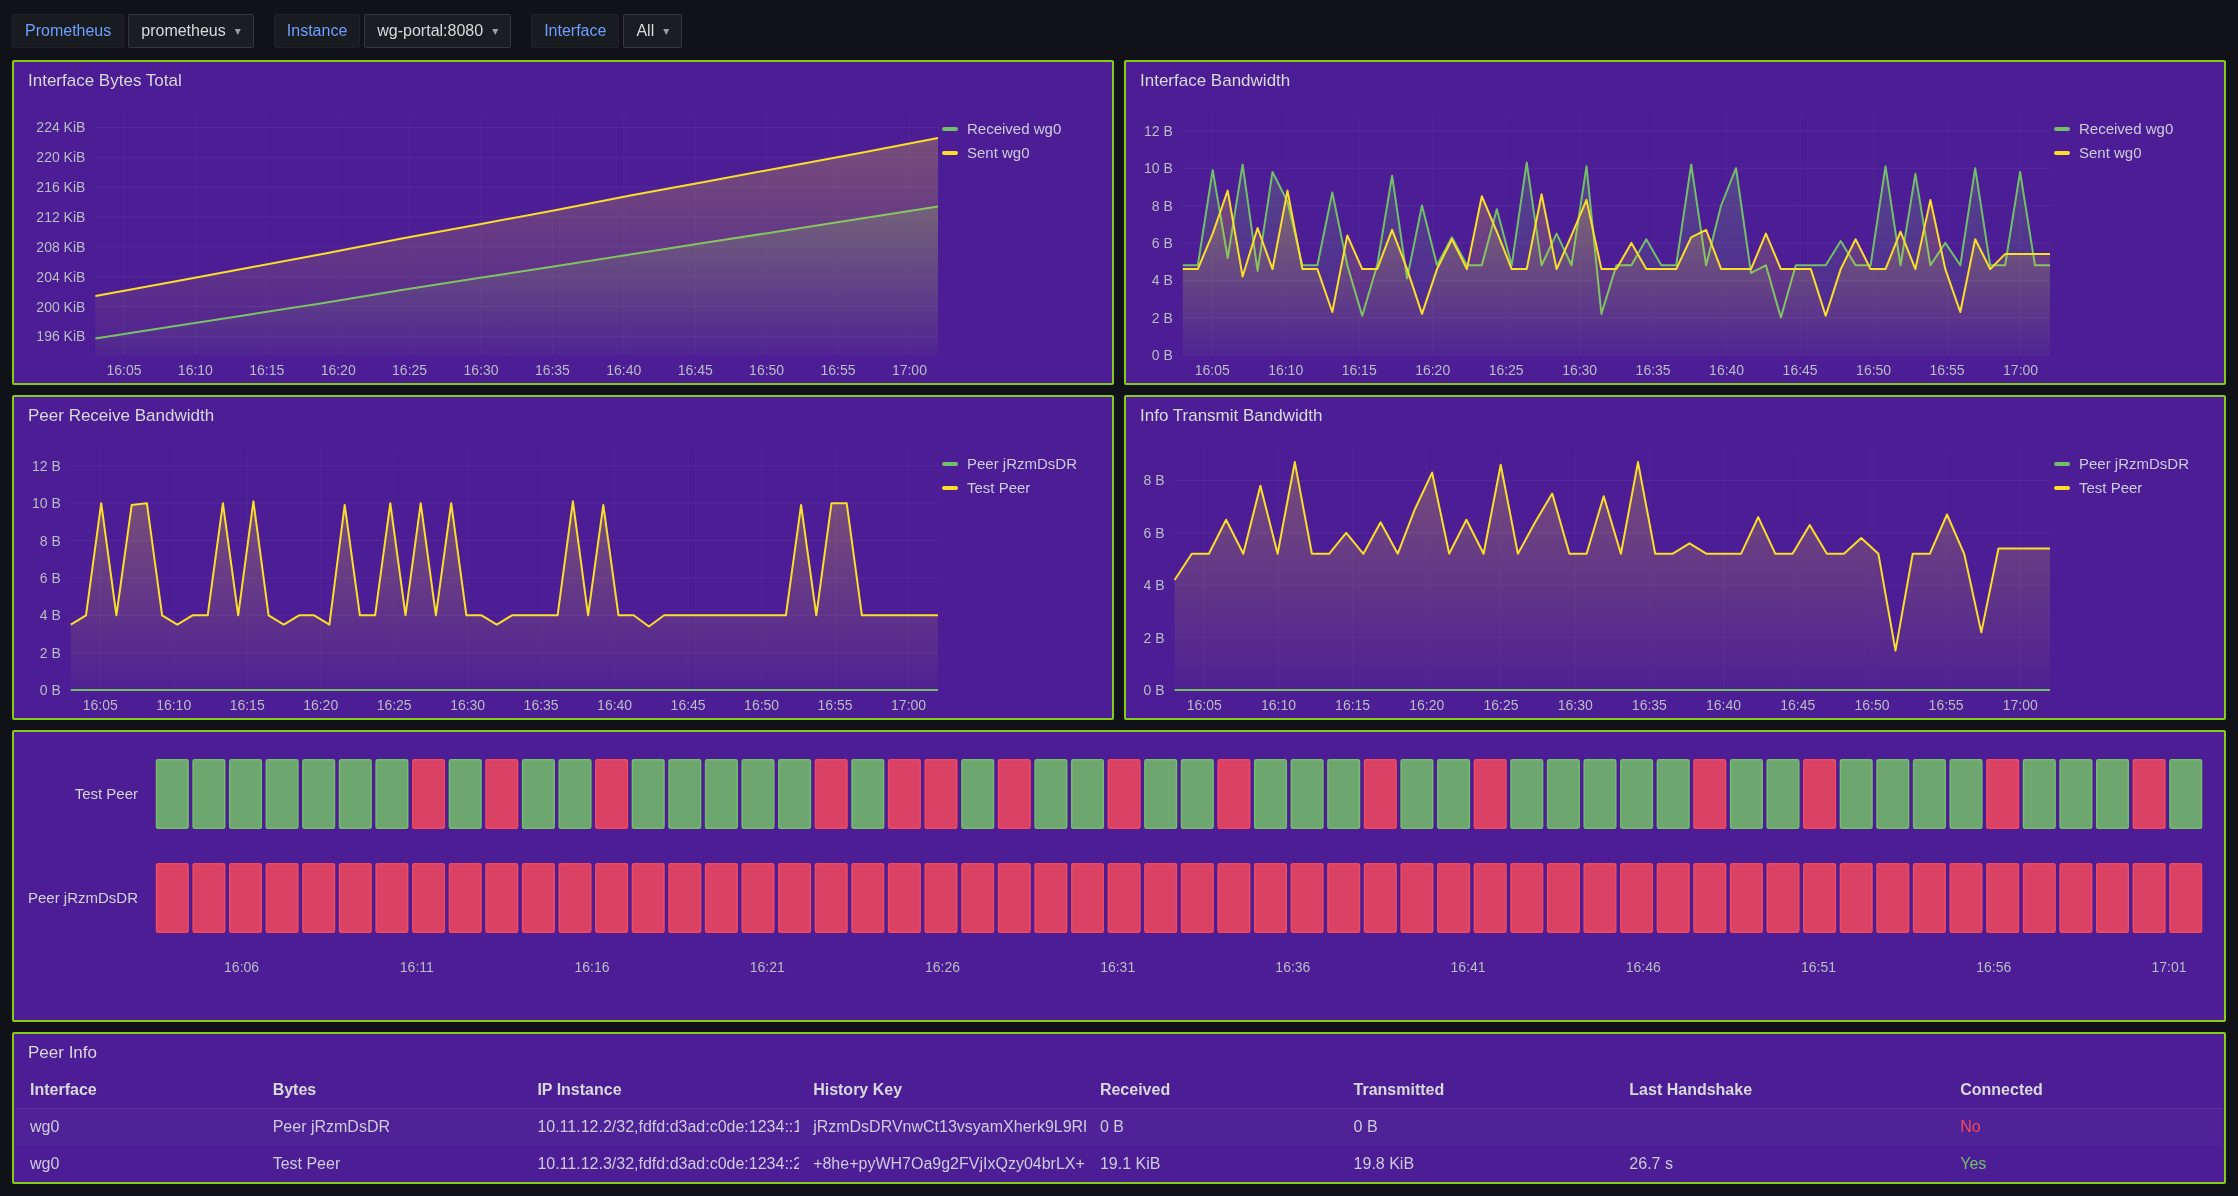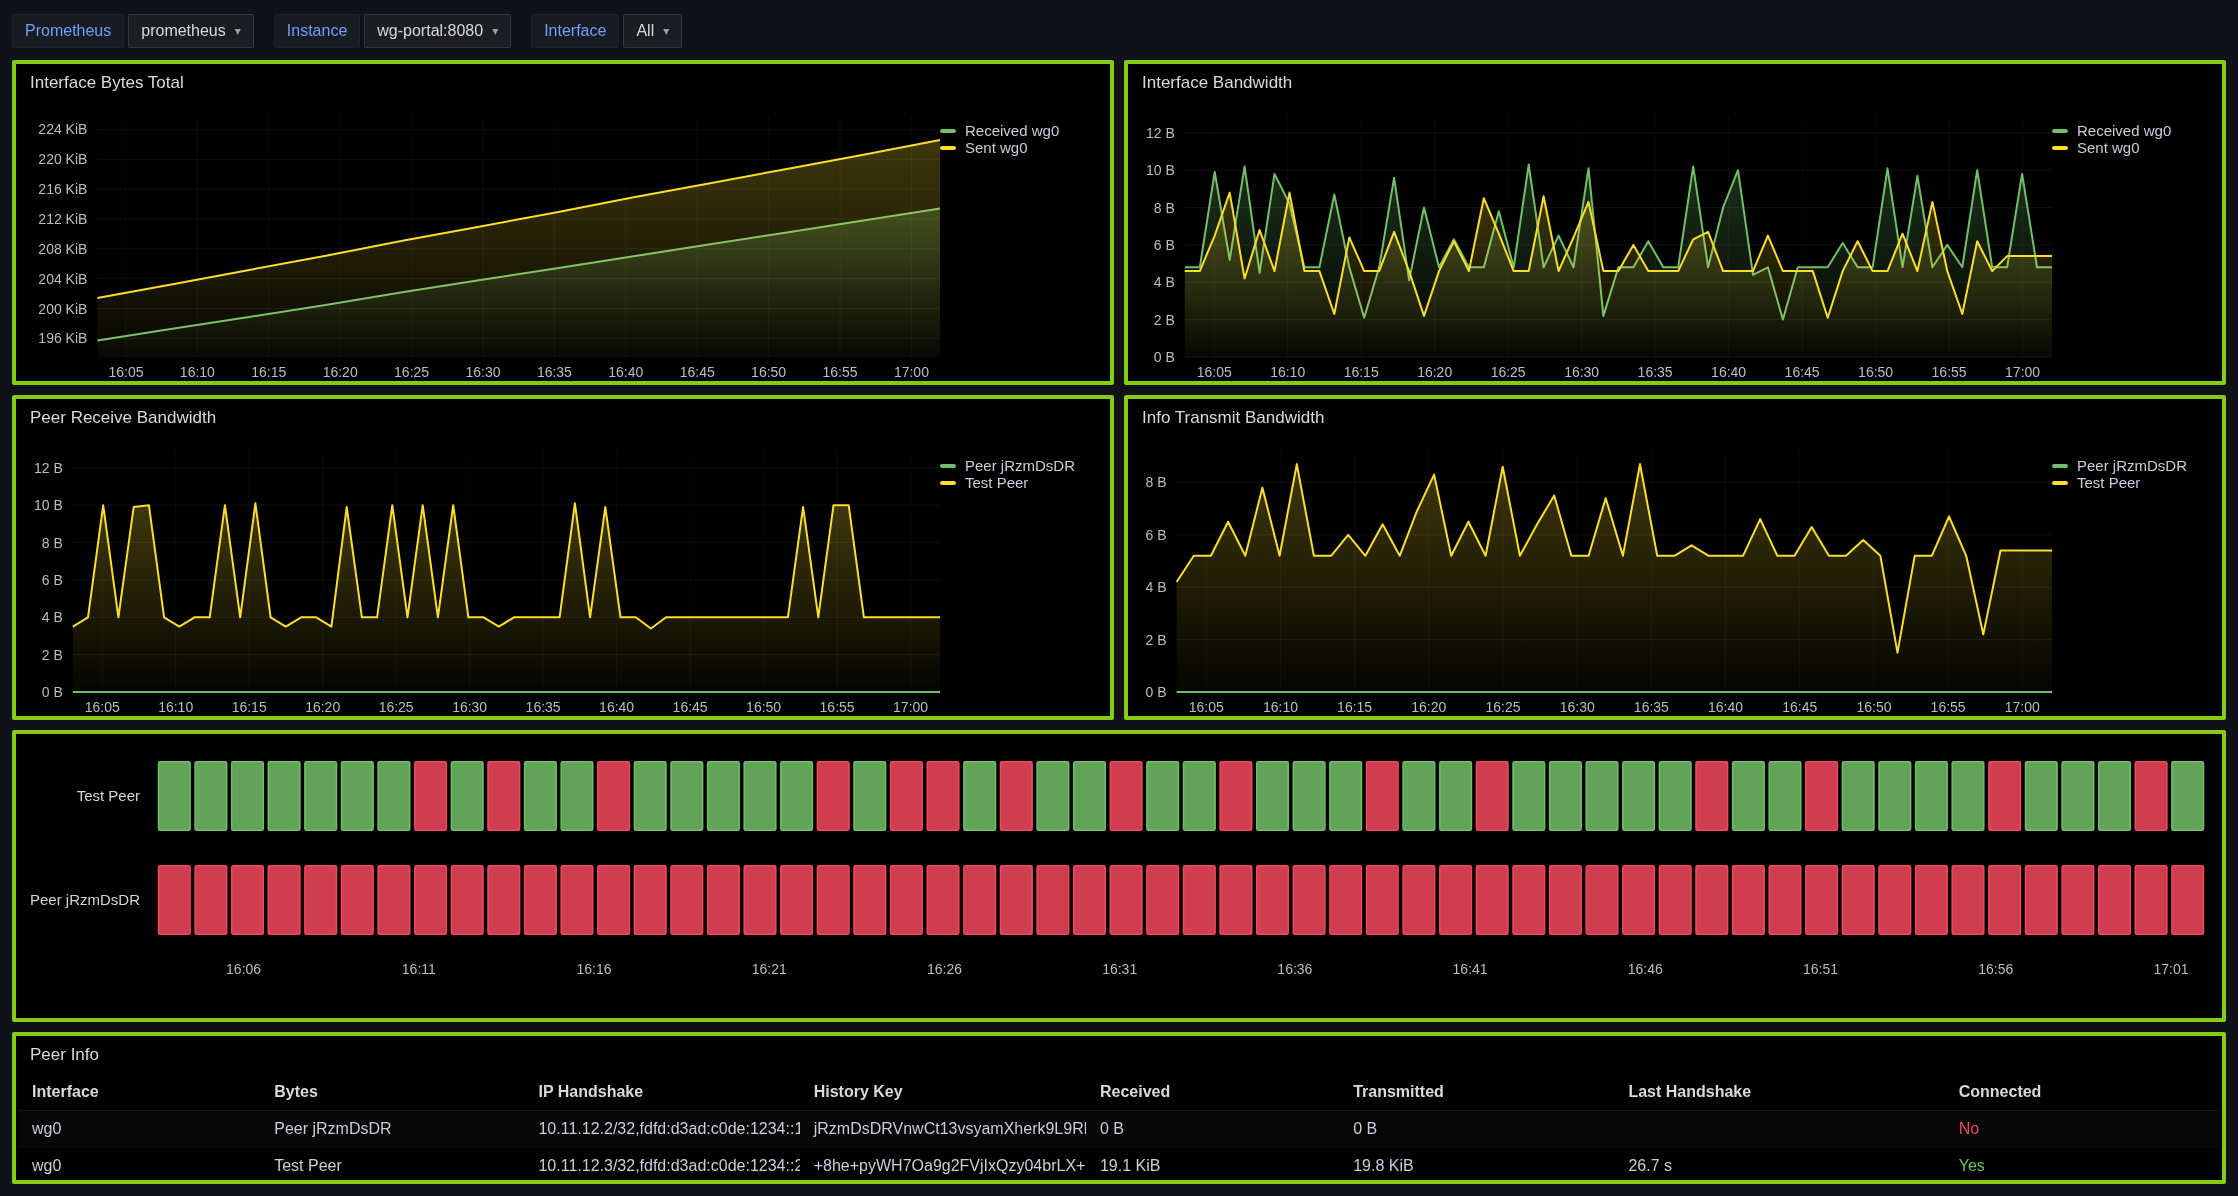--- a/index.html
+++ b/index.html
@@ -12,29 +12,29 @@
   .var-group{display:flex;gap:4px;align-items:flex-end}
   .var-label{background:#181b1f;color:#6e9fff;font-size:16px;font-weight:500;padding:7px 12px;border-radius:2px;border:1px solid #202228}
   .var-value{background:#1b1d22;color:#d8d9da;font-size:16px;padding:7px 12px;border-radius:2px;border:1px solid rgba(204,204,220,0.15);display:flex;align-items:center;gap:9px;cursor:pointer}
   .caret{color:#9aa0a9;font-size:12px;line-height:1}
 
   
   .row{display:flex;gap:10px;min-height:0}
   .row-charts{flex:0 0 325px}
   .row-timeline{flex:0 0 292px}
   .row-table{flex:1 1 auto}
-  .panel{background:#000000;border:4px solid #84cc16;border-radius:2px;flex:1;display:flex;flex-direction:column;min-width:0;overflow:hidden}
+  .panel{background:#4c1d95;border:2px solid #84cc16;border-radius:2px;flex:1;display:flex;flex-direction:column;min-width:0;overflow:hidden}
   .panel-header{flex:0 0 38px;display:flex;align-items:center;padding:0 14px;font-size:17px;font-weight:500;color:#d8d9da;cursor:pointer}
   .panel-body{flex:1;display:flex;min-height:0;padding:0 10px 4px 8px}
   .chart{flex:1;min-width:0;min-height:0}
   svg{font-family:inherit;display:block}
   .tick{font-size:14px;fill:#b9bdc4}
   .rowlabel{font-size:15px;fill:#d2d4d8}
 
-  .legend{width:160px;flex:0 0 160px;padding-top:20px;display:flex;flex-direction:column;overflow:hidden}
+  .legend{width:160px;flex:0 0 160px;padding-top:20px;display:flex;flex-direction:column;gap:7px;overflow:hidden}
   .legend-item{display:flex;align-items:center;gap:9px;font-size:15px;color:#ccccdc;cursor:pointer;white-space:nowrap}
   .legend-swatch{width:16px;height:4px;border-radius:2px;flex:0 0 16px}
 
   
   .table-wrap{flex:1;overflow:hidden;padding:0 2px}
   table{width:100%;border-collapse:collapse;font-size:16px;table-layout:fixed}
   th,td{padding:9px 14px;white-space:nowrap;overflow:hidden;text-overflow:clip}
   th{color:#d8d9da;font-weight:600;text-align:left;border-bottom:1px solid rgba(204,204,220,0.12);cursor:pointer}
   td{color:#ccccdc;border-bottom:1px solid rgba(204,204,220,0.05)}
   tbody tr:nth-child(odd){background:rgba(255,255,255,0.025)}
@@ -506,21 +506,21 @@
               <col style="width: 13%;">
               <col style="width: 11.5%;">
               <col style="width: 12.5%;">
               <col style="width: 15%;">
               <col style="width: 12.5%;">
             </colgroup>
             <thead>
               <tr>
                 <th>Interface</th>
                 <th>Bytes</th>
-                <th>IP Handshake</th>
+                <th>IP Instance</th>
                 <th>History Key</th>
                 <th class="al-right">Received</th>
                 <th class="al-right">Transmitted</th>
                 <th class="al-right">Last Handshake</th>
                 <th class="al-right">Connected</th>
               </tr>
             </thead>
             <tbody>
               <tr>
                 <td>wg0</td>

